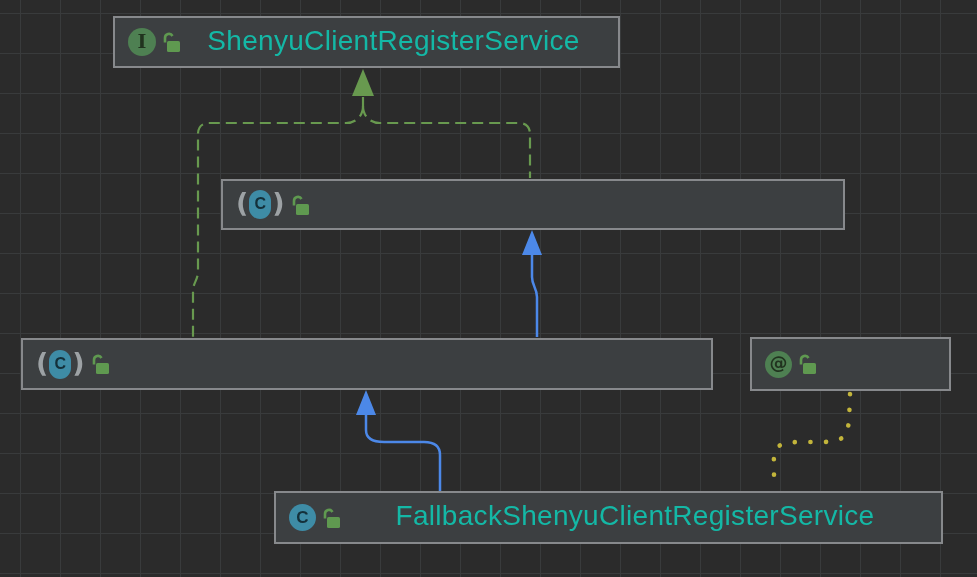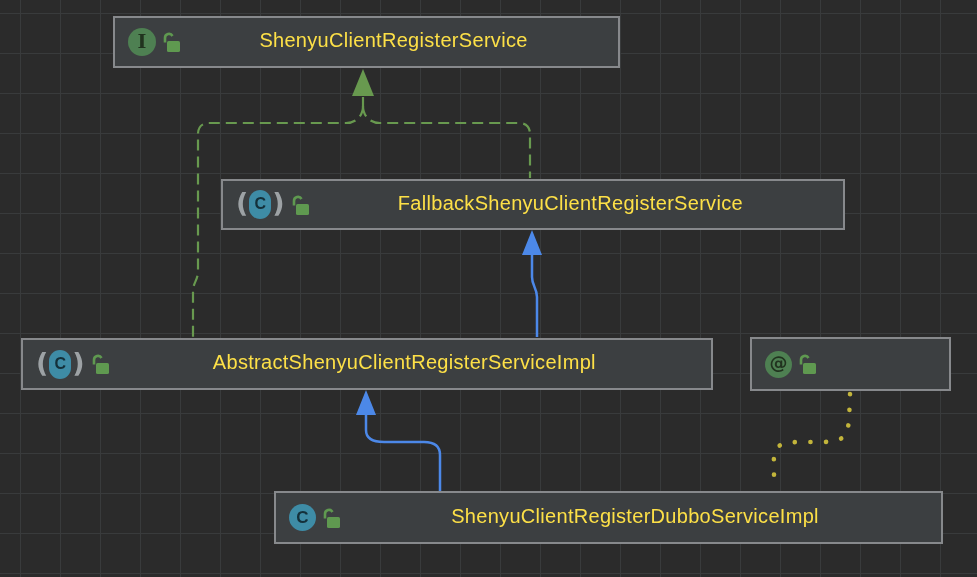--- a/index.html
+++ b/index.html
@@ -19,22 +19,22 @@
   #edges { position:absolute; left:0; top:0; }
   .node {
     position:absolute;
     display:flex; align-items:center;
     background:#3c3f41;
     border:2px solid #87898c;
     padding:0 12px 0 13px;
   }
   .node .label {
     flex:1; text-align:center;
-    font-size:20px; font-weight:400;
-    color:#fde047;
+    font-size:28px; font-weight:400;
+    color:#14b8a6;
     letter-spacing:0.3px;
     white-space:nowrap;
     padding:0 6px 3px 6px;
   }
   .badge {
     display:flex; align-items:center; justify-content:center;
     border-radius:50%;
     flex:none;
   }
   .badge.circle28 { width:28px; height:28px; }
@@ -122,38 +122,36 @@
           <span>C</span>
         </span>
       <span class="paren">)</span>
     </span>
     <span class="lock">
       <svg width="20" height="22" viewBox="0 0 20 22">
         <path d="M4,11.5 V7 A4,4 0 0 1 11.5,5" fill="none" stroke="#5f9950" stroke-width="2.6"></path>
         <rect x="6" y="10" width="13" height="11" rx="1.6" fill="#5f9950"></rect>
       </svg>
     </span>
-    <span class="label">FallbackShenyuClientRegisterService</span>
   </div>
 
   <div class="node" style="left:21px; top:338px; width:692px; height:52px;">
     <span class="abstract-icon">
       <span class="paren">(</span>
       <span class="pill">
           <span>C</span>
         </span>
       <span class="paren">)</span>
     </span>
     <span class="lock">
       <svg width="20" height="22" viewBox="0 0 20 22">
         <path d="M4,11.5 V7 A4,4 0 0 1 11.5,5" fill="none" stroke="#5f9950" stroke-width="2.6"></path>
         <rect x="6" y="10" width="13" height="11" rx="1.6" fill="#5f9950"></rect>
       </svg>
     </span>
-    <span class="label">AbstractShenyuClientRegisterServiceImpl</span>
   </div>
 
   <div class="node" style="left:750px; top:337px; width:201px; height:54px;">
     <span class="badge circle26 green">
       <span class="glyph-at">@</span>
     </span>
     <span class="lock">
       <svg width="20" height="22" viewBox="0 0 20 22">
         <path d="M4,11.5 V7 A4,4 0 0 1 11.5,5" fill="none" stroke="#5f9950" stroke-width="2.6"></path>
         <rect x="6" y="10" width="13" height="11" rx="1.6" fill="#5f9950"></rect>
@@ -164,16 +162,16 @@
   <div class="node" style="left:274px; top:491px; width:669px; height:53px;">
     <span class="badge circle26 teal">
       <span class="glyph-c">C</span>
     </span>
     <span class="lock">
       <svg width="20" height="22" viewBox="0 0 20 22">
         <path d="M4,11.5 V7 A4,4 0 0 1 11.5,5" fill="none" stroke="#5f9950" stroke-width="2.6"></path>
         <rect x="6" y="10" width="13" height="11" rx="1.6" fill="#5f9950"></rect>
       </svg>
     </span>
-    <span class="label">ShenyuClientRegisterDubboServiceImpl</span>
+    <span class="label">FallbackShenyuClientRegisterService</span>
   </div>
 
 </div>
 
 </body></html>

